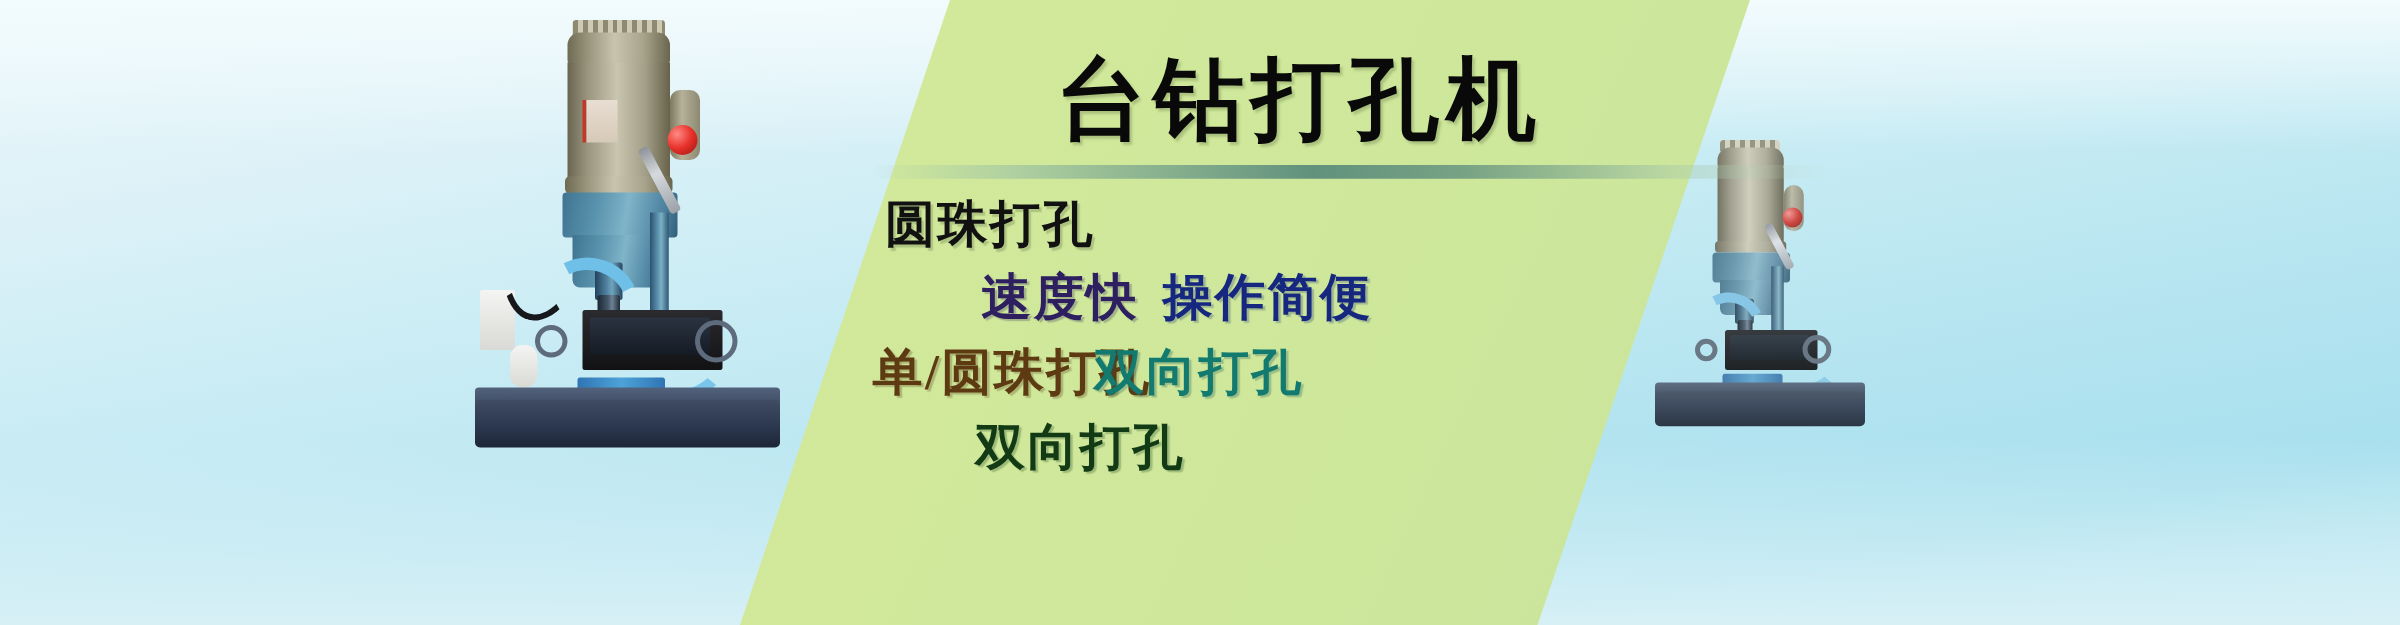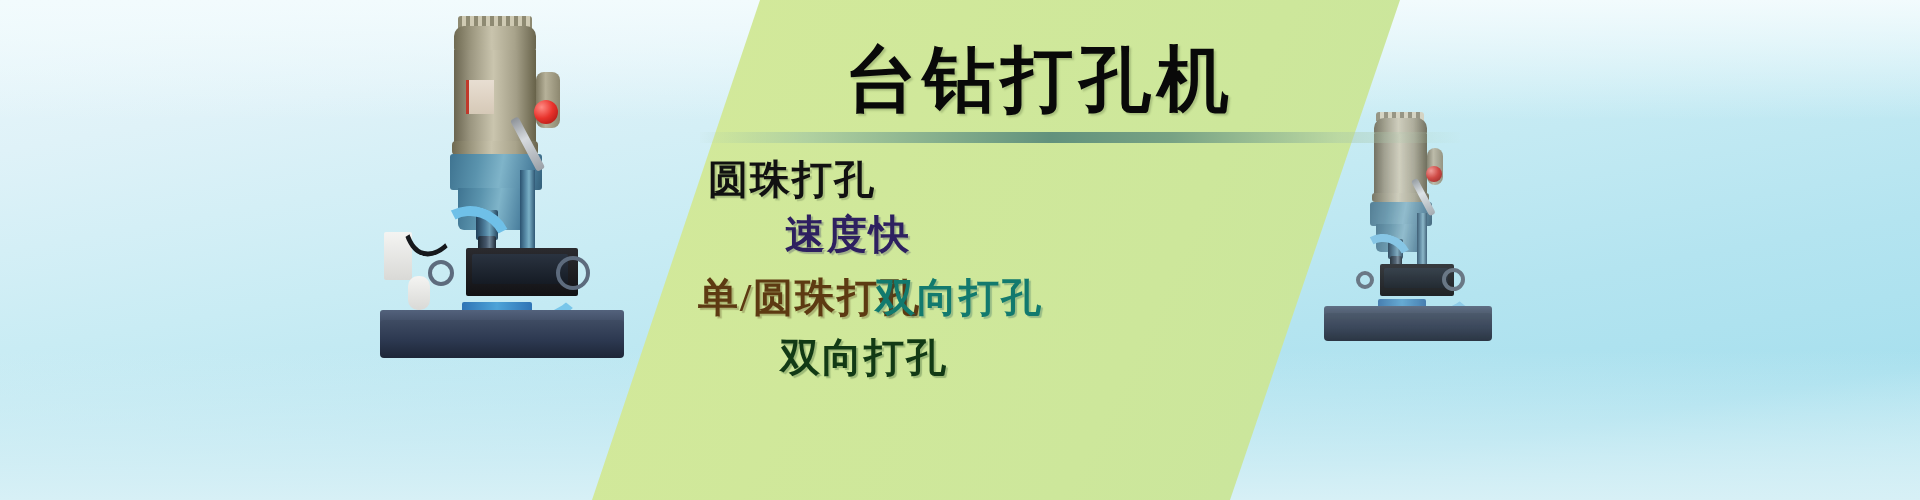--- a/index.html
+++ b/index.html
@@ -96,21 +96,21 @@
     position:absolute;
     font-size:40px;
     font-weight:700;
     line-height:1;
     letter-spacing:2px;
     white-space:nowrap;
   }
 
   .feat.f1 { left:108px;  top:2px;   color:#111111; text-shadow:2px 2px 1px rgba(90,110,70,.30); }
   .feat.f2 { left:295px;  top:2px;   color:#dd8c13; text-shadow:2px 2px 1px rgba(120,90,30,.35); }
-  .feat.f3 { left:185px;  top:0px;   color:#2e2060; text-shadow:2px 2px 1px rgba(60,60,100,.32);font-family:Liberation Mono, monospace; }
+  .feat.f3 { left:185px;  top:0px;   color:#2e2060; text-shadow:2px 2px 1px rgba(60,60,100,.32); }
   .feat.f4 { left:330px;  top:0px;   color:#16277f; text-shadow:2px 2px 1px rgba(40,60,120,.30); }
   .feat.f5 { left:98px;   top:0px;   color:#5d3a12; text-shadow:2px 2px 1px rgba(90,70,30,.32); }
   .feat.f6 { left:275px;  top:0px;   color:#127a6e; text-shadow:2px 2px 1px rgba(30,90,85,.30); }
   .feat.f7 { left:180px;  top:0px;   color:#123a15; text-shadow:2px 2px 1px rgba(40,80,40,.30); }
 
   
   .product-left{
     position:absolute;
     left:370px; top:10px;
     width:300px; height:360px;
@@ -330,20 +330,21 @@
     <div class="divider"></div>
 
     <div class="features">
 
       <div class="frow">
         <span class="feat f1">圆珠打孔</span>
       </div>
 
       <div class="frow">
         <span class="feat f3">速度快</span>
+        <span class="feat f4">操作简便</span>
       </div>
 
       <div class="frow">
         <span class="feat f5">单/圆珠打孔</span>
         <span class="feat f6">双向打孔</span>
       </div>
 
       <div class="frow">
         <span class="feat f7">双向打孔</span>
       </div>

